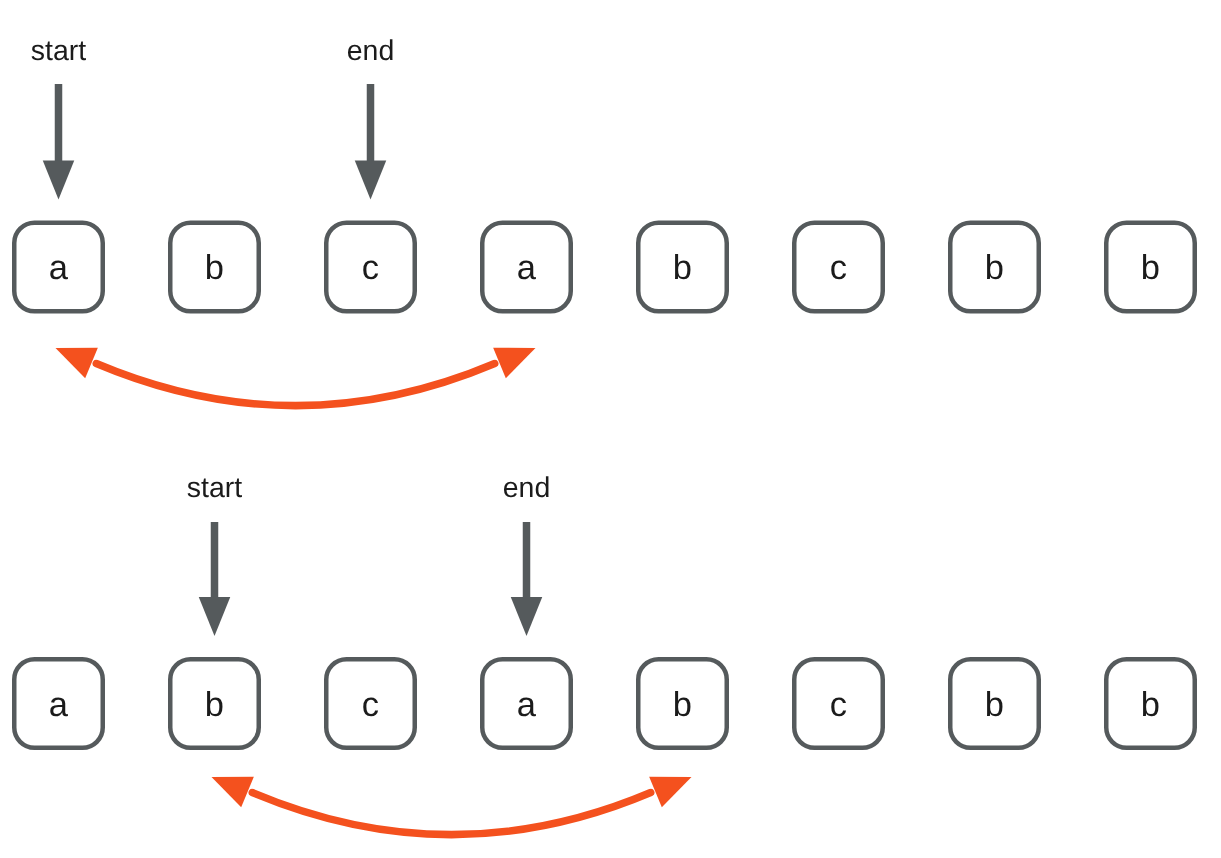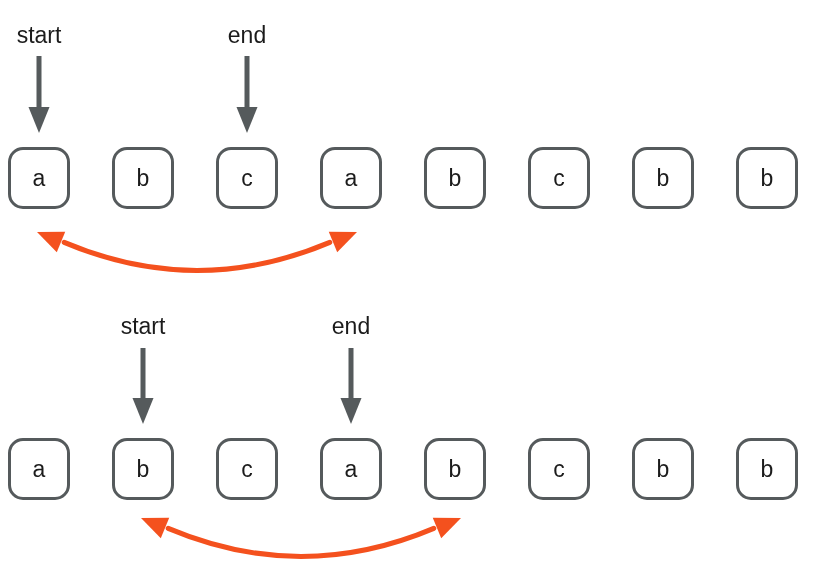--- a/index.html
+++ b/index.html
@@ -36,21 +36,21 @@
   .cell-label {
     font-family: "Liberation Sans", sans-serif;
     font-size: 23px;
     line-height: 1;
     color: #1b1b1b;
     letter-spacing: 0.2px;
   }
   .ptr-label {
     position: absolute;
     font-family: "Liberation Sans", sans-serif;
-    font-size: 23px;
+    font-size: 19px;
     line-height: 26px;
     color: #1b1b1b;
     white-space: nowrap;
     transform: translateX(-50%);
     text-align: center;
   }
   .ptr-arrow {
     position: absolute;
     transform: translateX(-50%);
   }

